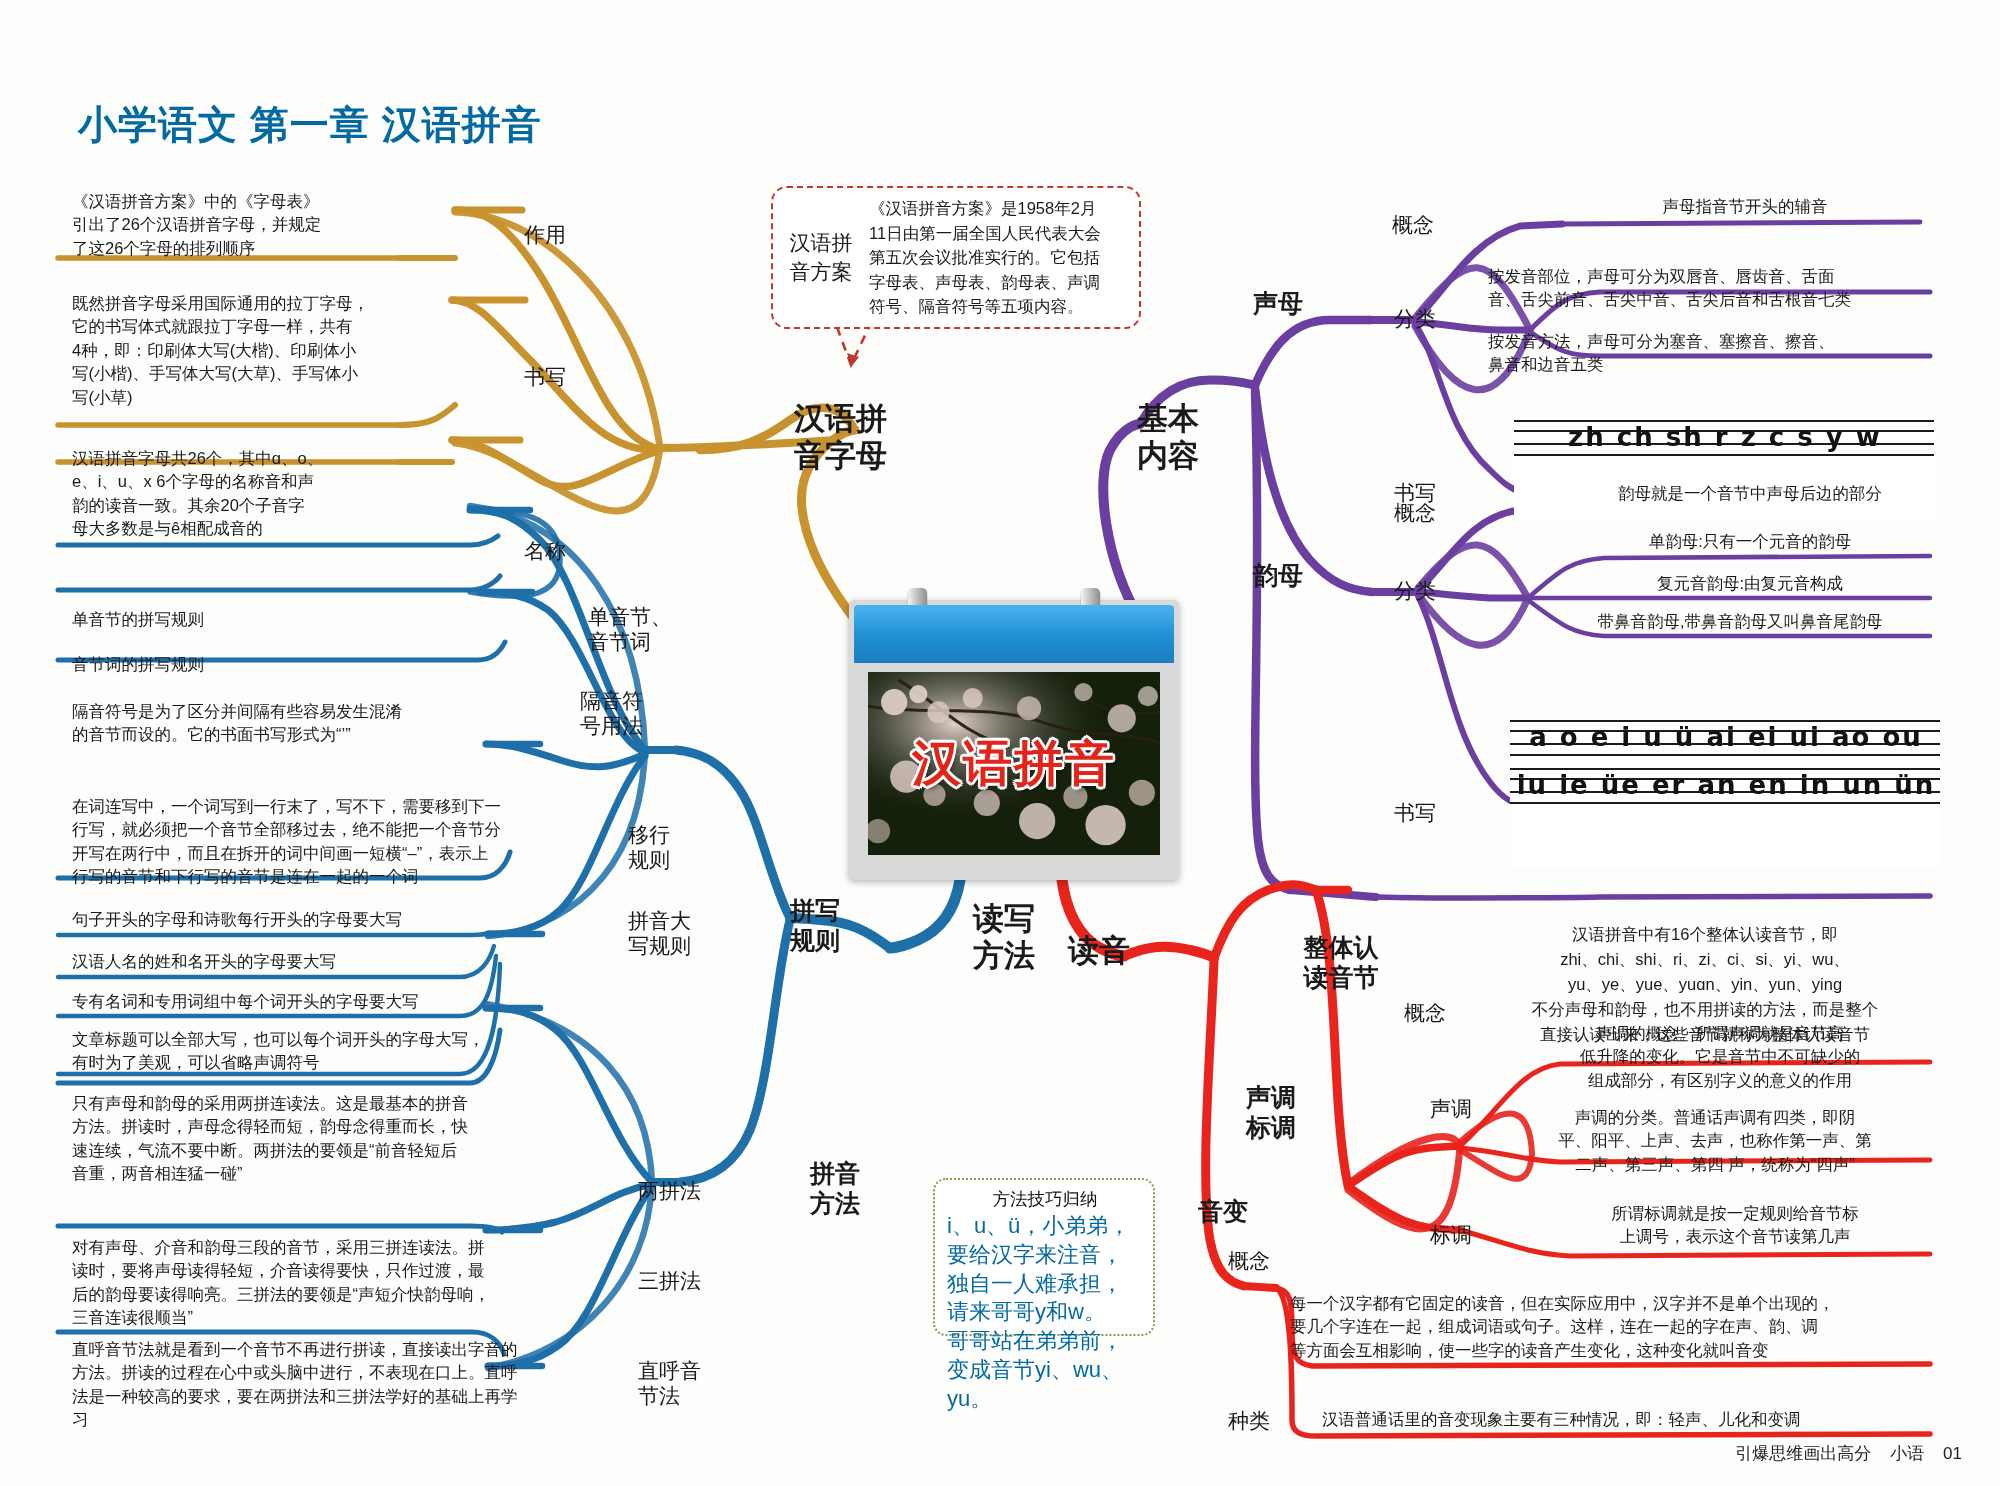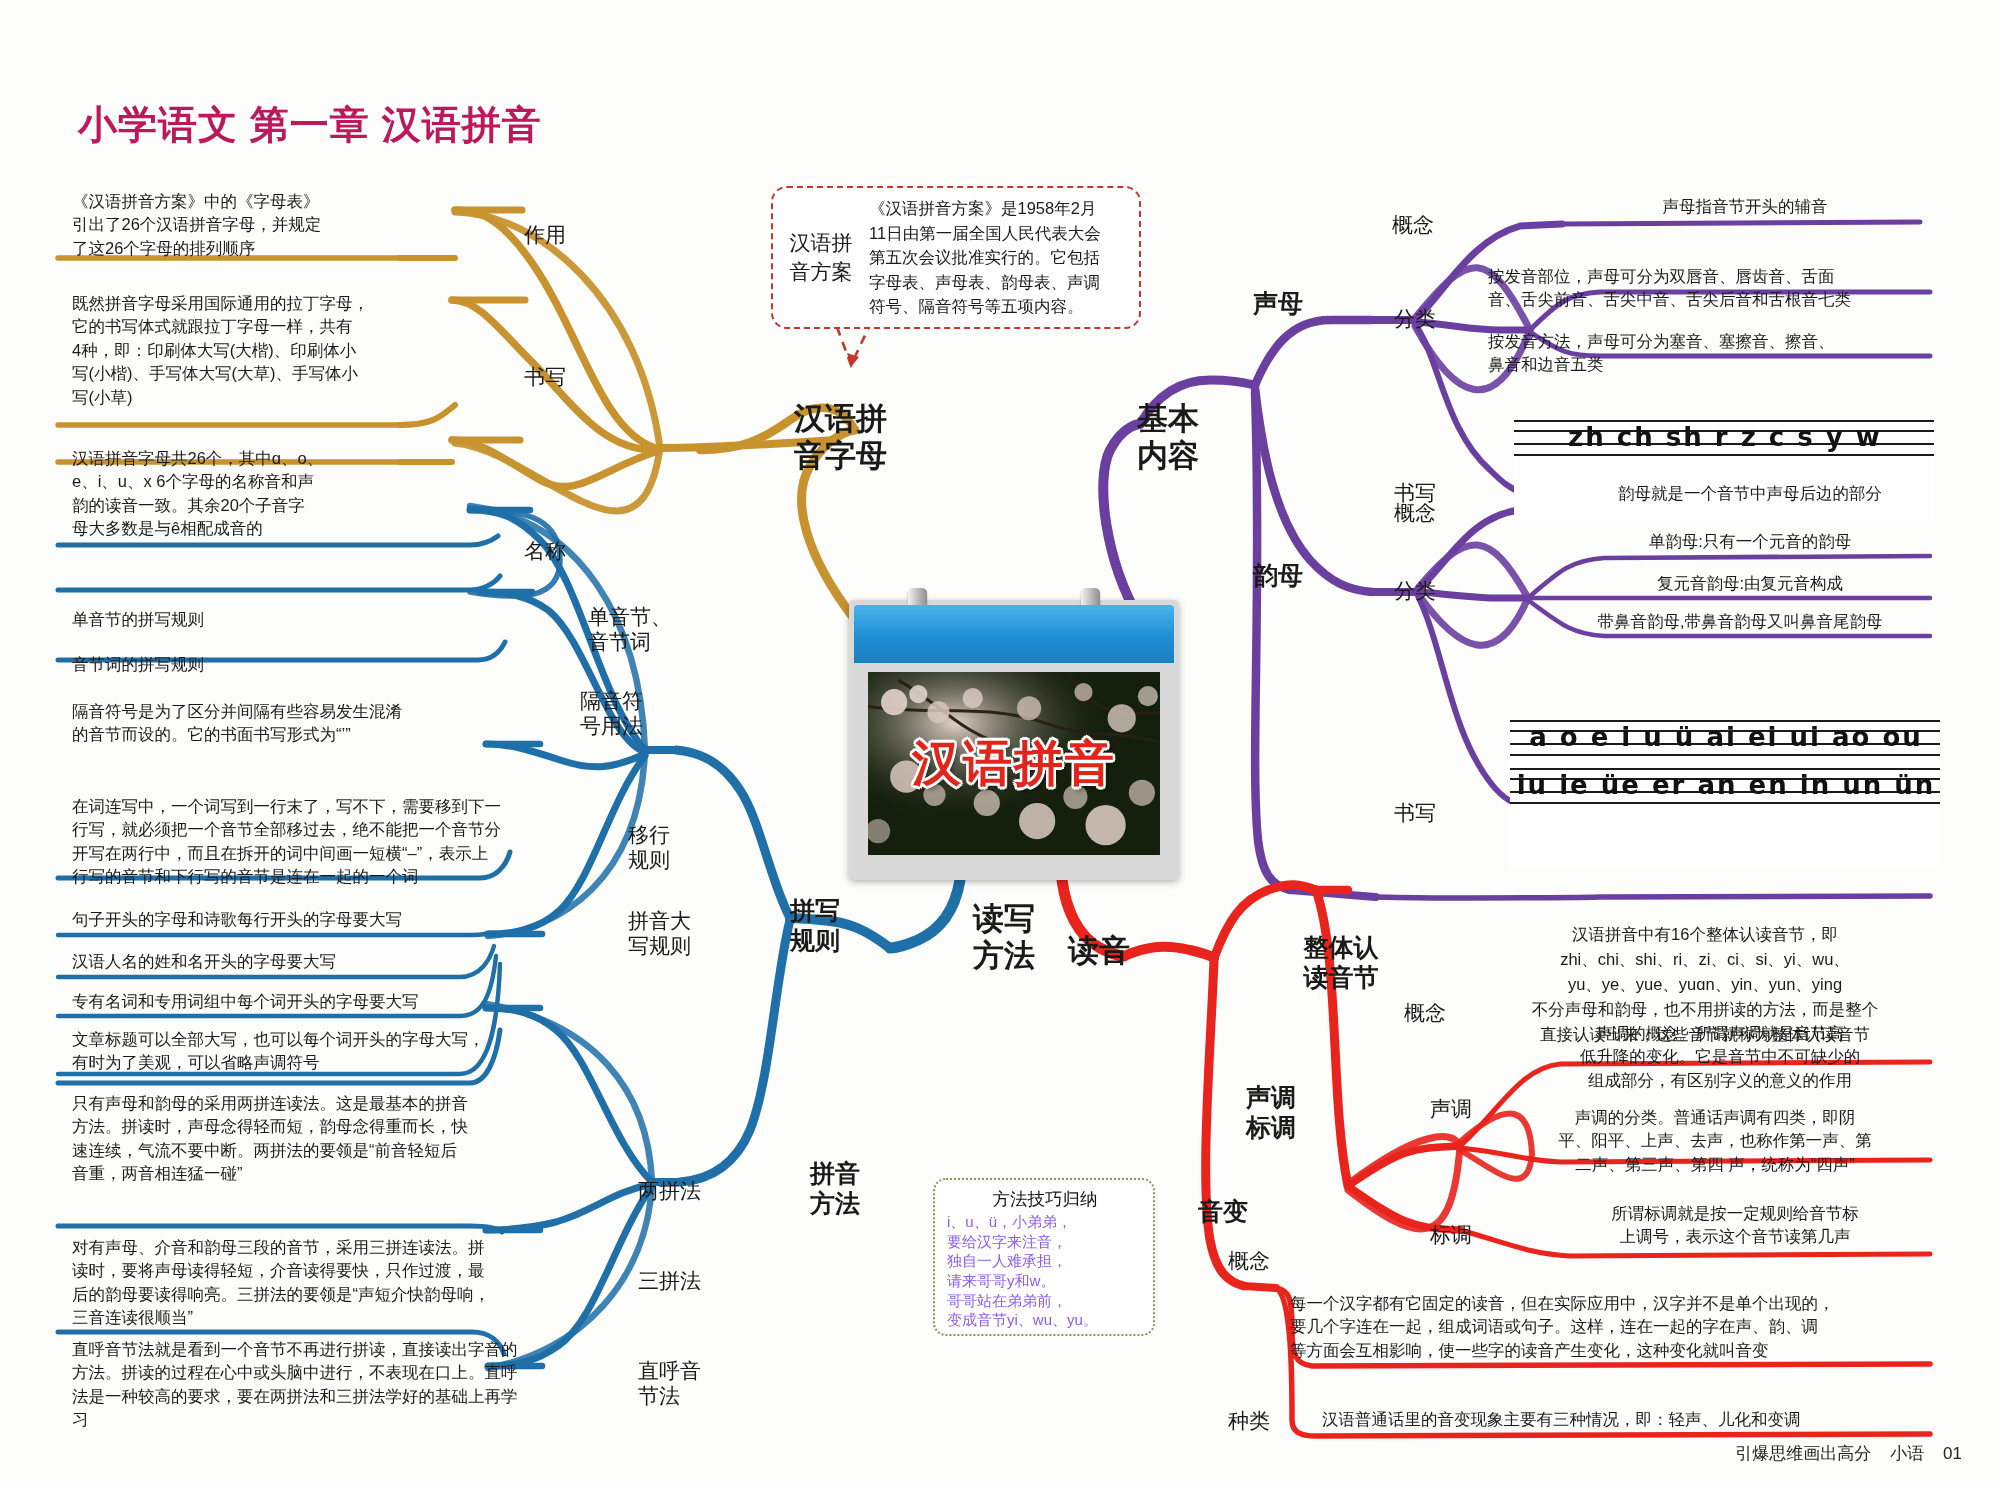--- a/index.html
+++ b/index.html
@@ -11,21 +11,21 @@
     position:relative; overflow:hidden;
   }
   #root { position:absolute; inset:0; }
   svg.wires { position:absolute; left:0; top:0; width:2000px; height:1486px; pointer-events:none; }
 
   .abs { position:absolute; }
 
   
   #page-title {
     left:78px; top:98px;
-    font-size:39px; font-weight:bold; color:#be185d;
+    font-size:39px; font-weight:bold; color:#0369a1;
     letter-spacing:1px; white-space:nowrap;
   }
 
   
   .leaf {
     font-size:16.5px; color:#1a1a1a; line-height:1.42;
     white-space:pre-line;
   }
   .leaf.c { text-align:center; }
 
@@ -54,21 +54,21 @@
     white-space:pre-line; padding-right:8px;
   }
 
   
   #tips-box {
     left:933px; top:1178px; width:222px; height:158px;
     border:2px dotted #7aa14c; border-radius:13px; background:#fff;
     padding:7px 10px 0 12px;
   }
   #tips-title { font-size:17.5px; text-align:center; margin-bottom:1px; color:#111; }
-  #tips-body { font-size:15px; line-height:1.31; color:#8b5cf6; white-space:pre-line; }
+  #tips-body { font-size:22px; line-height:1.31; color:#0369a1; white-space:pre-line; }
 
   
   #center-card {
     left:849px; top:600px; width:330px; height:280px;
     background:#d9d9d9;
     border-radius:5px;
     box-shadow:0 2px 7px rgba(0,0,0,.30);
   }
   #center-card .cal-head {
     position:absolute; left:5px; top:5px; right:5px; height:58px;

